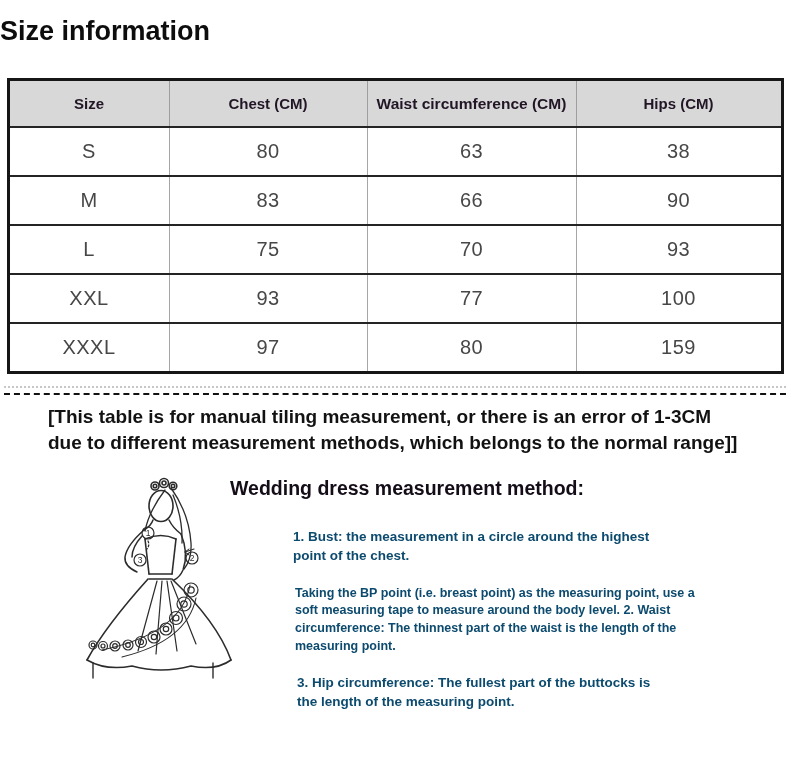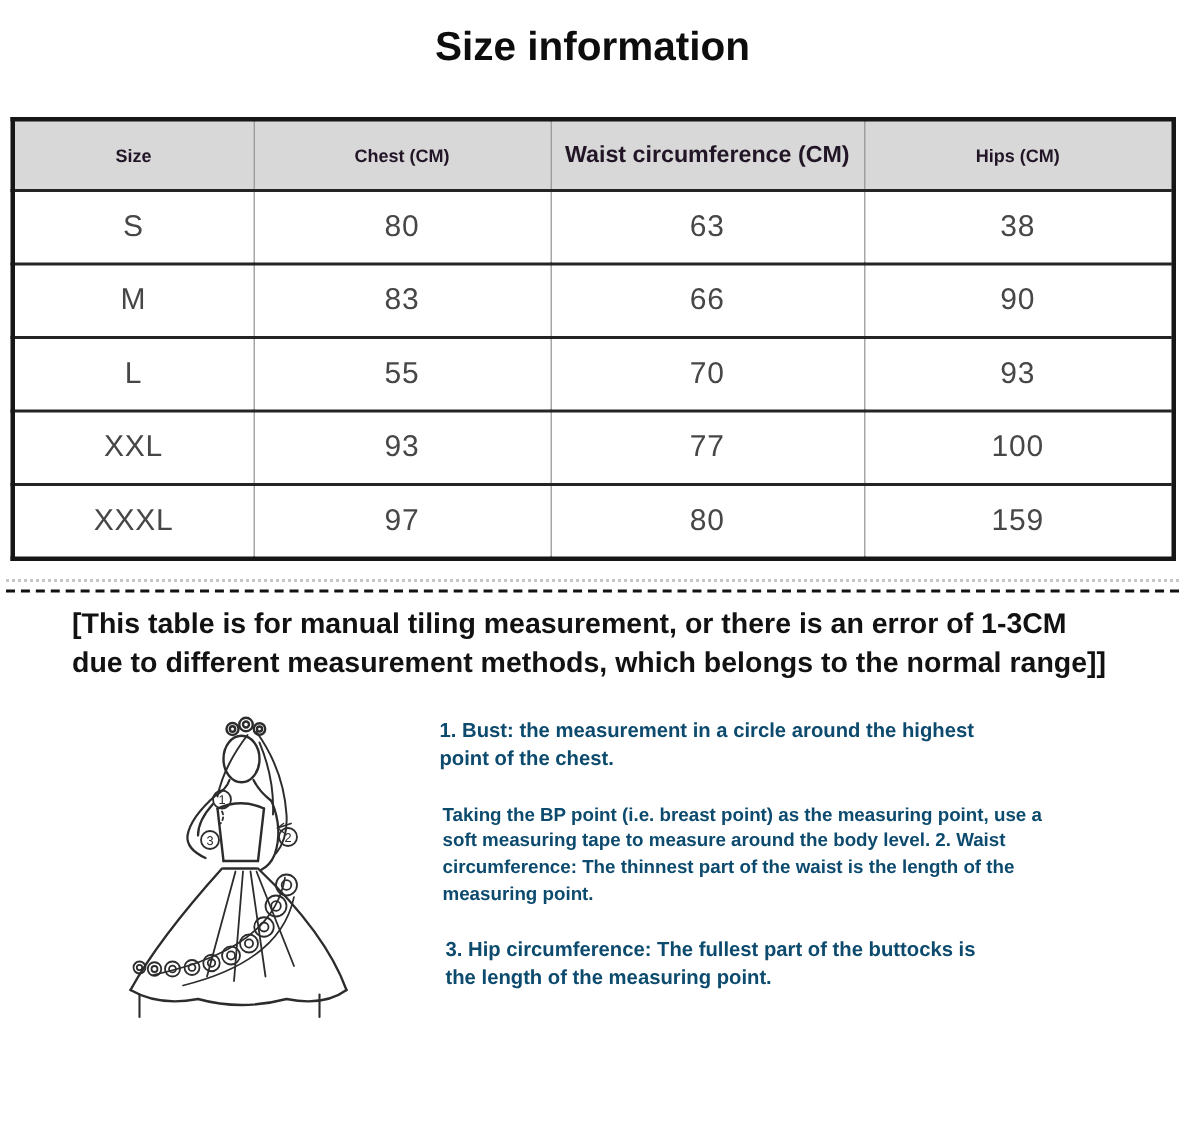--- a/index.html
+++ b/index.html
@@ -6,41 +6,40 @@
   body {
     width: 790px; height: 762px; overflow: hidden;
     font-family: "Liberation Sans", sans-serif;
     color: #121212;
     position: relative;
   }
   .page { width: 790px; height: 762px; }
 
   h1.title {
     margin: 0; padding-top: 16px;
-    text-align: center;
     font-size: 27px; font-weight: bold; color: #0d0d0d;
     letter-spacing: 0px;
   }
 
   table.size-table {
     width: 774px;
     margin: 31px auto 0 auto;
     border-collapse: collapse;
     border: 3px solid #161616;
     table-layout: fixed;
   }
   col.c-size  { width: 161px; }
   col.c-chest { width: 198px; }
   col.c-waist { width: 209px; }
   col.c-hips  { width: 206px; }
 
   .size-table th {
     background: #d8d8d8;
     height: 43px;
-    font-size: 12px; font-weight: bold; color: #211526;
+    font-size: 15px; font-weight: bold; color: #211526;
     text-align: center;
     border-left: 1px solid #9e9e9e;
   }
   .size-table th.waist { font-size: 15.5px; }
   .size-table td {
     height: 45px;
     text-align: center;
     font-size: 20px; font-weight: normal; color: #474747;
     letter-spacing: 0.5px;
     border-left: 1px solid #a6a6a6;
@@ -112,21 +111,21 @@
         <td>38</td>
       </tr>
       <tr>
         <td>M</td>
         <td>83</td>
         <td>66</td>
         <td>90</td>
       </tr>
       <tr>
         <td>L</td>
-        <td>55</td>
+        <td>75</td>
         <td>70</td>
         <td>93</td>
       </tr>
       <tr>
         <td>XXL</td>
         <td>93</td>
         <td>77</td>
         <td>100</td>
       </tr>
       <tr>
@@ -238,20 +237,21 @@
         </g>
         <g font-family="Liberation Sans, sans-serif" font-size="8.5" fill="#2c2c2c" text-anchor="middle">
           <text x="88" y="63">1</text>
           <text x="132" y="88">2</text>
           <text x="80" y="90">3</text>
         </g>
       </svg>
     </div>
 
     <div class="texts">
+      <h2 class="method-heading">Wedding dress measurement method:</h2>
       <p class="step w1">1. Bust: the measurement in a circle around the highest point of the chest.</p>
       <p class="step small">Taking the BP point (i.e. breast point) as the measuring point, use a soft measuring tape to measure around the body level. 2. Waist circumference: The thinnest part of the waist is the length of the measuring point.</p>
       <p class="step w3">3. Hip circumference: The fullest part of the buttocks is the length of the measuring point.</p>
     </div>
 
   </div>
 
 </div>
 
 </body></html>

